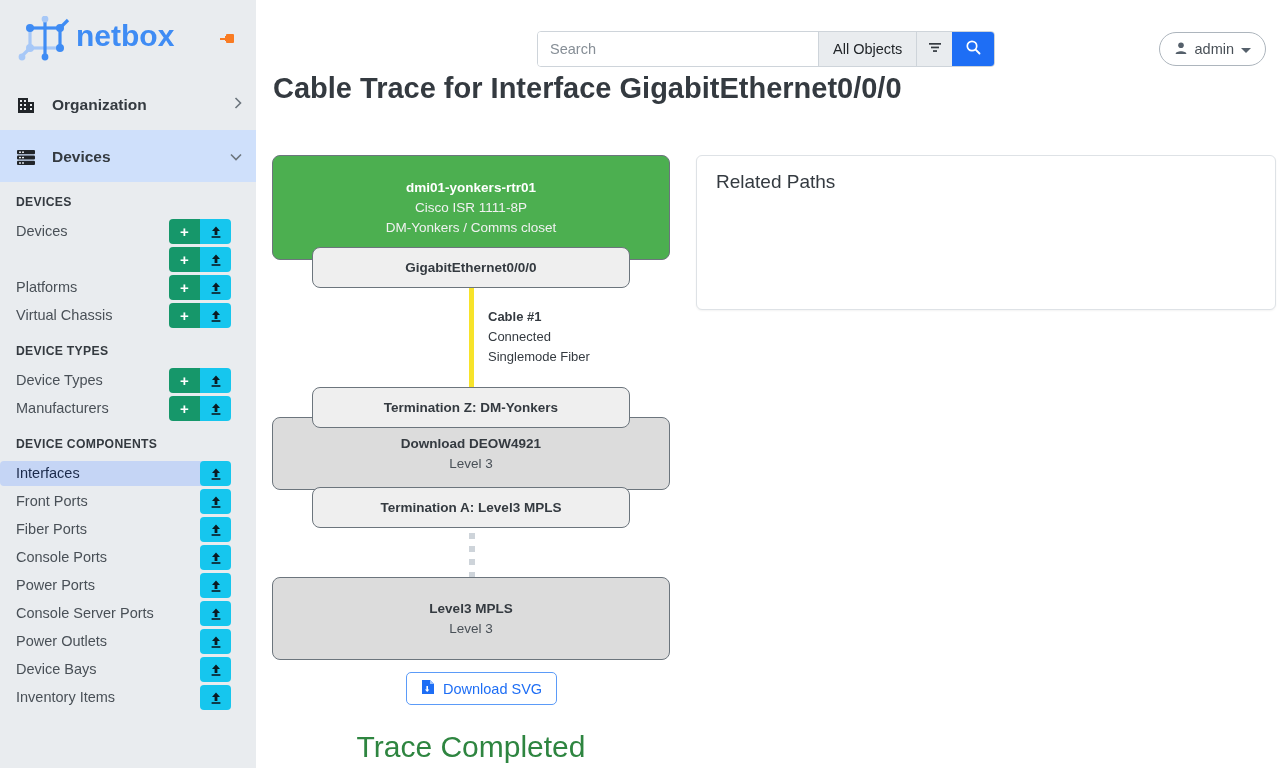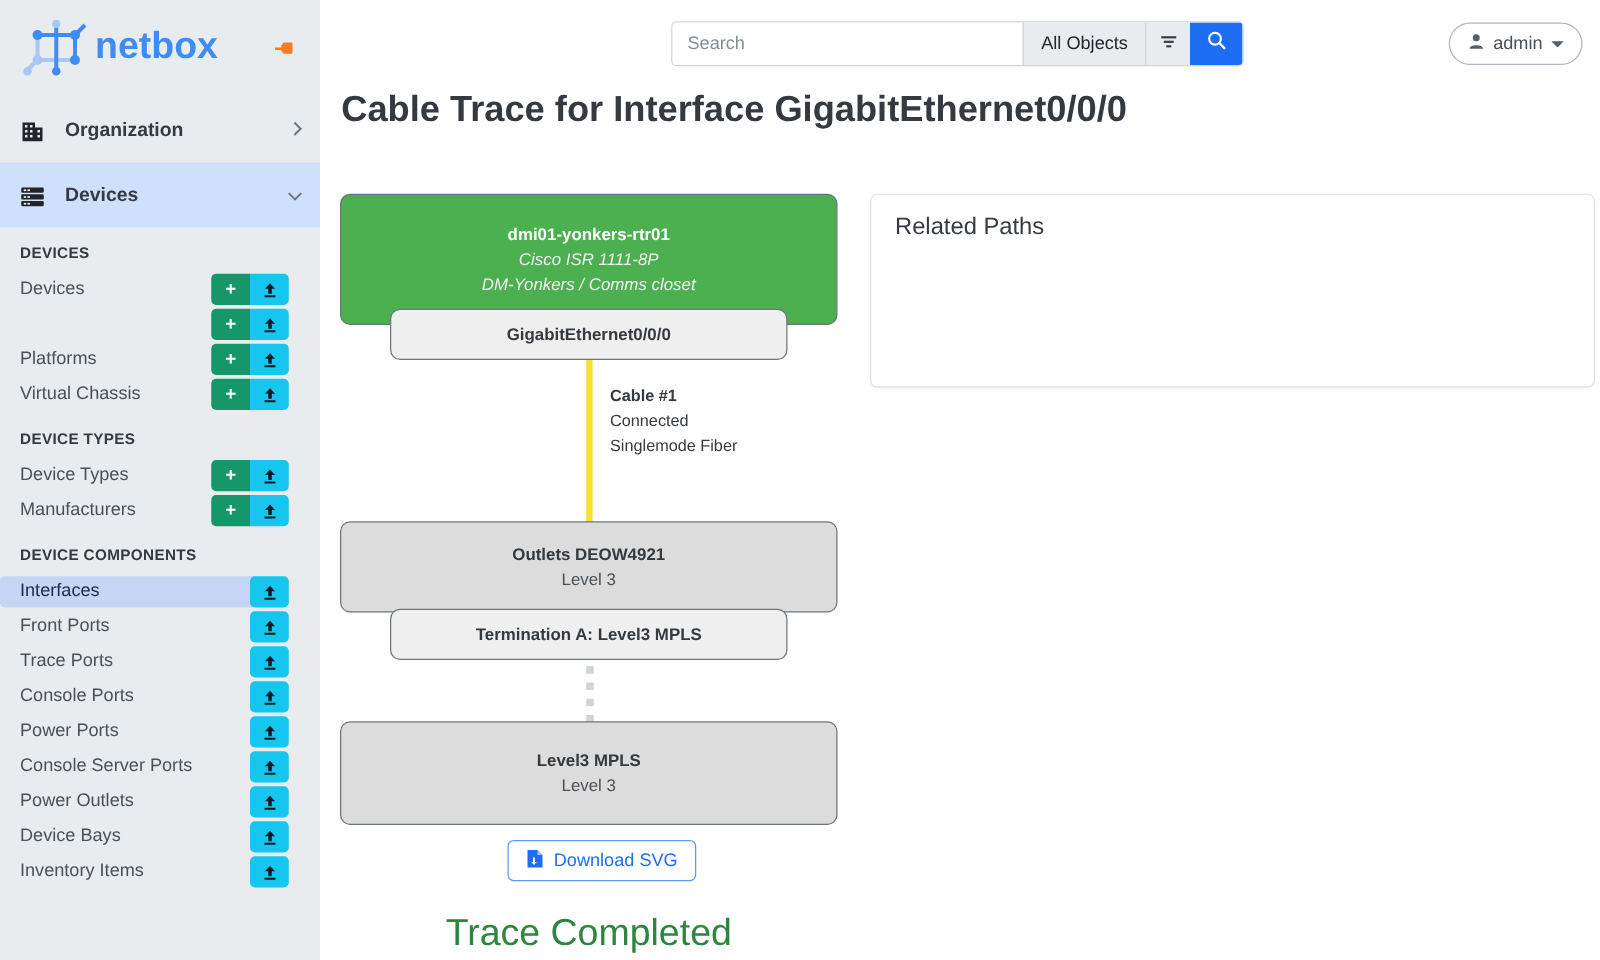--- a/index.html
+++ b/index.html
@@ -55,21 +55,21 @@
   .mini-btn {
     height:25px; width:31px; display:flex; align-items:center; justify-content:center;
     cursor:pointer; color:#fff;
   }
   .mini-add { background:#16976a; border-radius:4px 0 0 4px; font-size:15px; font-weight:bold; line-height:1; }
   .mini-up  { background:#16c6ee; border-radius:0 4px 4px 0; }
   .mini-up.solo { border-radius:4px; }
   .mini-up svg { display:block; }
 
   
-  #topbar { position:absolute; left:256px; top:0; width:1024px; height:70px; background:#fff;text-decoration:underline; }
+  #topbar { position:absolute; left:256px; top:14px; width:1024px; height:70px; background:#fff;text-decoration:underline; }
   .search-wrap {
     position:absolute; left:281px; top:17px; height:36px; display:flex;
     border:1px solid #ced4da; border-radius:4px; overflow:hidden; background:#fff;
   }
   .search-input {
     width:280px; border:0; outline:none; padding:0 12px; font-size:14.5px;
     color:#212529; font-family:"Liberation Sans", sans-serif; background:#fff;
   }
   .search-input::placeholder { color:#868e96; }
   .obj-select {
@@ -103,21 +103,21 @@
   .node {
     position:absolute; border:1px solid #6c757d; border-radius:8px;
     display:flex; flex-direction:column; align-items:center; justify-content:center;
     text-align:center;
   }
   .node .n-title { font-weight:bold; font-size:13.5px; line-height:20px; }
   .node .n-sub   { font-size:13.5px; line-height:20px; }
 
   .node-device { left:16px; top:0px; width:398px; height:105px; background:#4caf50; color:#fff; }
   .node-device .n-title { color:#fff; }
-  .node-device .n-sub { color:#f1f1f1;font-style:italic; }
+  .node-device .n-sub { color:#f1f1f1; }
 
   .node-term {
     width:318px; left:56px; background:#efefef; color:#343a40; height:41px;
   }
   .node-term .n-title { font-weight:bold; font-size:13.5px; color:#343a40; }
   .if-box   { top:92px; }
   .termz-box{ top:232px; }
   .terma-box{ top:332px; }
 
   .cable-line {
@@ -358,21 +358,21 @@
             <span>
               <svg width="14" height="14" viewBox="0 0 14 14">
                 <path d="M7 1.5 L11 6 H8.4 V10 H5.6 V6 H3 Z" fill="#0b1b22"></path>
                 <rect x="2.6" y="11.2" width="8.8" height="1.6" fill="#0b1b22"></rect>
               </svg>
             </span>
           </span>
         </span>
       </div>
       <div class="nav-item">
-        <span class="ni-label">Trace Ports</span>
+        <span class="ni-label">Fiber Ports</span>
         <span class="btn-grp">
           <span class="mini-btn mini-up solo">
             <span>
               <svg width="14" height="14" viewBox="0 0 14 14">
                 <path d="M7 1.5 L11 6 H8.4 V10 H5.6 V6 H3 Z" fill="#0b1b22"></path>
                 <rect x="2.6" y="11.2" width="8.8" height="1.6" fill="#0b1b22"></rect>
               </svg>
             </span>
           </span>
         </span>
@@ -516,24 +516,27 @@
     </div>
 
     <div class="cable-line"></div>
     <div class="cable-label">
       <div class="cl-title">Cable #1</div>
       <div>Connected</div>
       <div>Singlemode Fiber</div>
     </div>
 
     <div class="node node-circuit">
-      <div class="n-title">Outlets DEOW4921</div>
+      <div class="n-title">Download DEOW4921</div>
       <div class="n-sub">Level 3</div>
     </div>
 
+    <div class="node node-term termz-box">
+      <div class="n-title">Termination Z: DM-Yonkers</div>
+    </div>
 
     <div class="node node-term terma-box">
       <div class="n-title">Termination A: Level3 MPLS</div>
     </div>
 
     <div class="dots">
       <span></span>
         <span></span>
         <span></span>
         <span></span>

